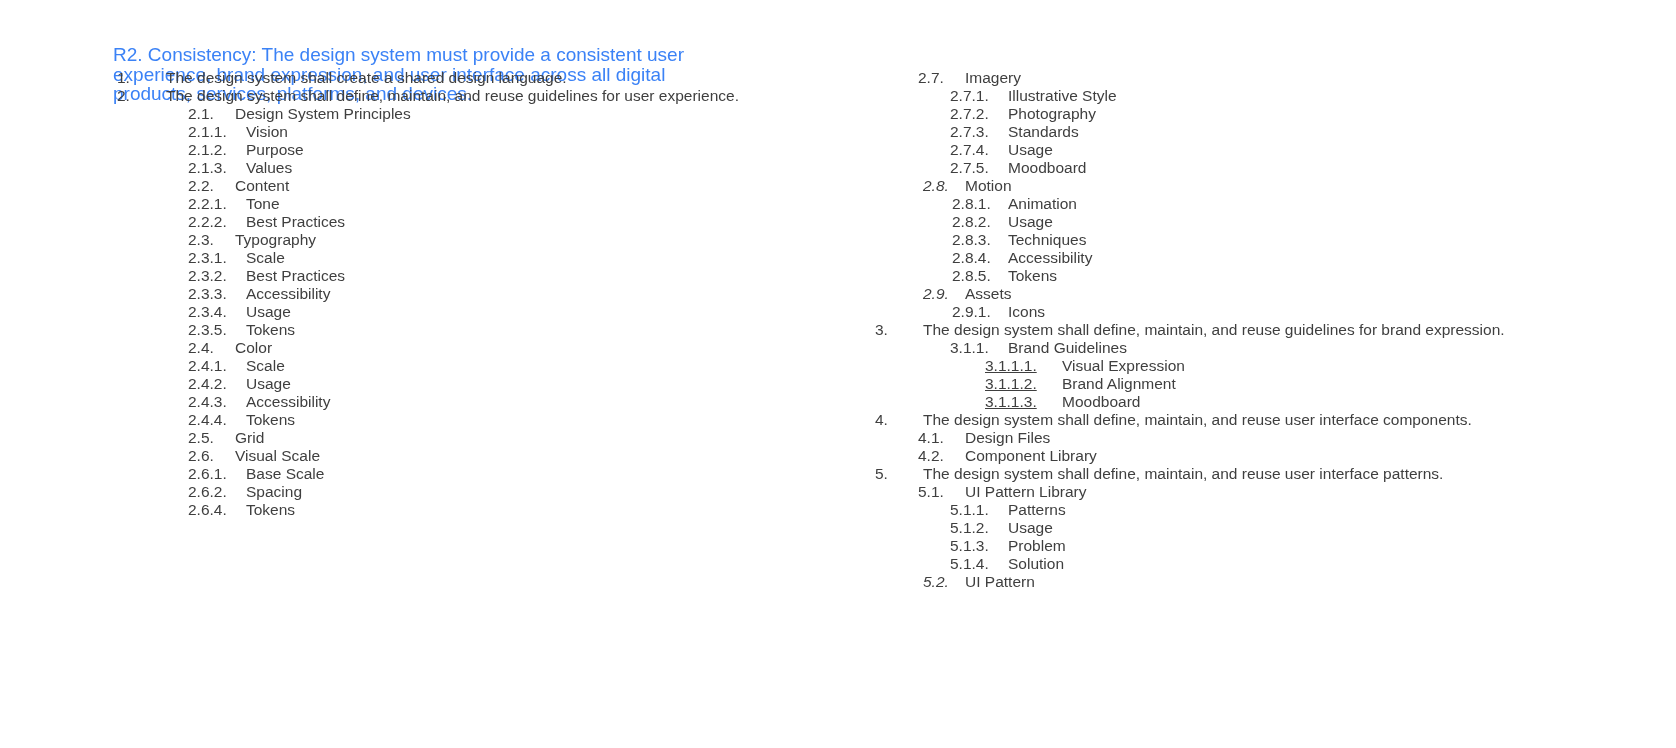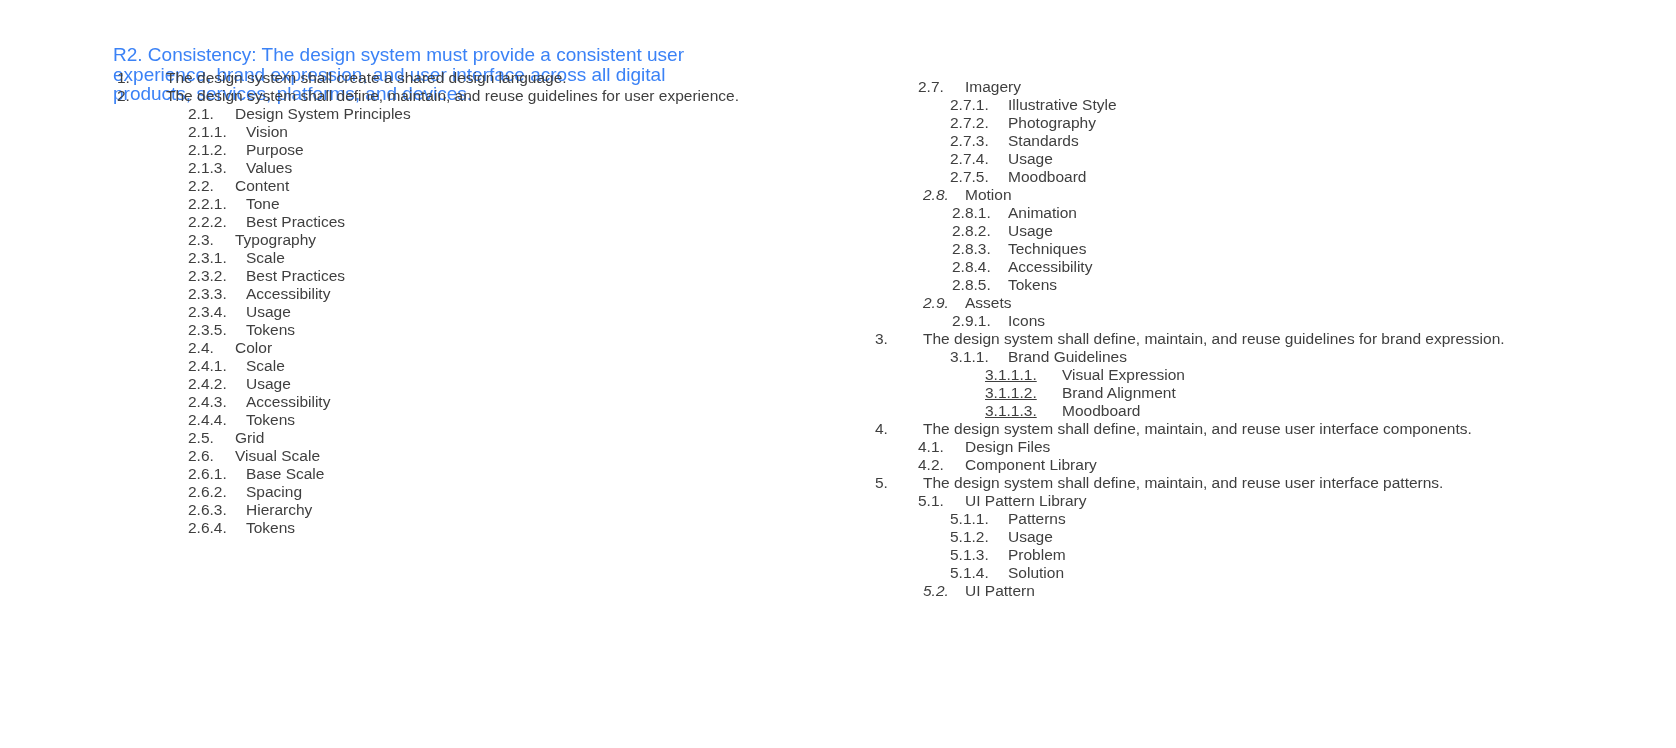--- a/index.html
+++ b/index.html
@@ -193,32 +193,28 @@
         </li>
         <li class="item lvl3">
           <span class="num">2.6.1.</span>
           <span class="txt">Base Scale</span>
         </li>
         <li class="item lvl3">
           <span class="num">2.6.2.</span>
           <span class="txt">Spacing</span>
         </li>
         <li class="item lvl3">
-          <span class="num">2.6.3.</span>
-          <span class="txt">Hierarchy</span>
-        </li>
-        <li class="item lvl3">
           <span class="num">2.6.4.</span>
           <span class="txt">Tokens</span>
         </li>
       </ul>
   </div>
 
   <div class="column col-right">
-    <ul class="outline" id="right-outline" style="position: absolute; top: 78px;">
+    <ul class="outline" id="right-outline" style="position: absolute; top: 69px;">
         <li class="item rlvl2a">
           <span class="num">2.7.</span>
           <span class="txt">Imagery</span>
         </li>
         <li class="item rlvl3a">
           <span class="num">2.7.1.</span>
           <span class="txt">Illustrative Style</span>
         </li>
         <li class="item rlvl3a">
           <span class="num">2.7.2.</span>

